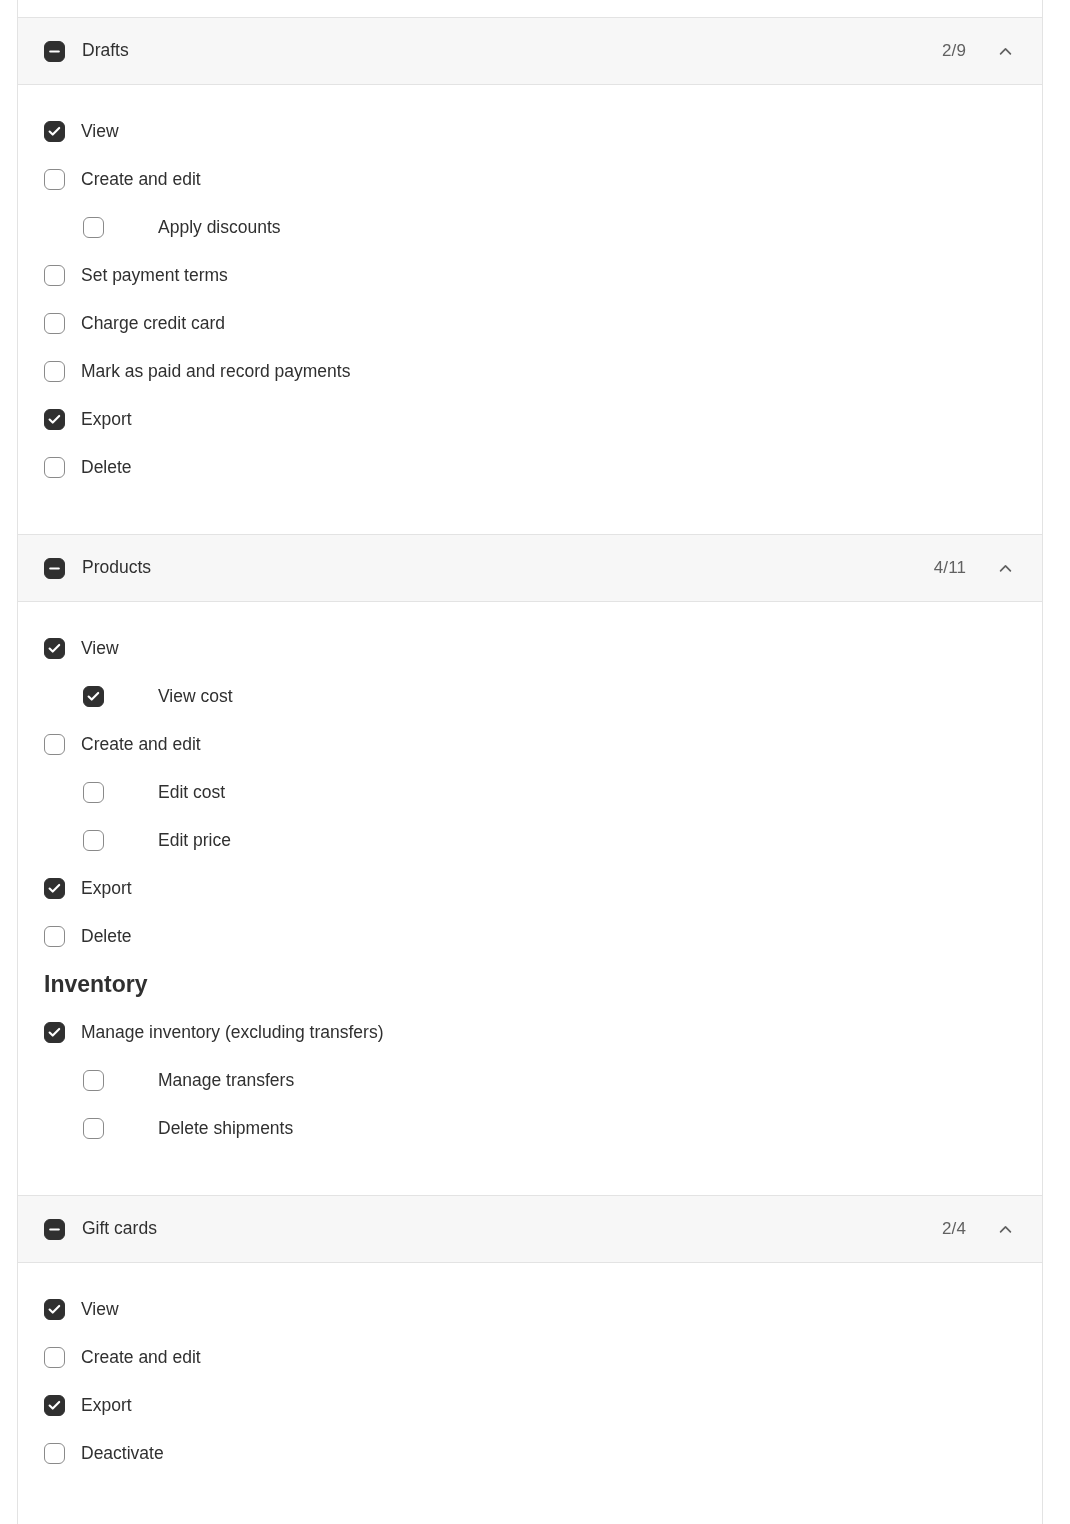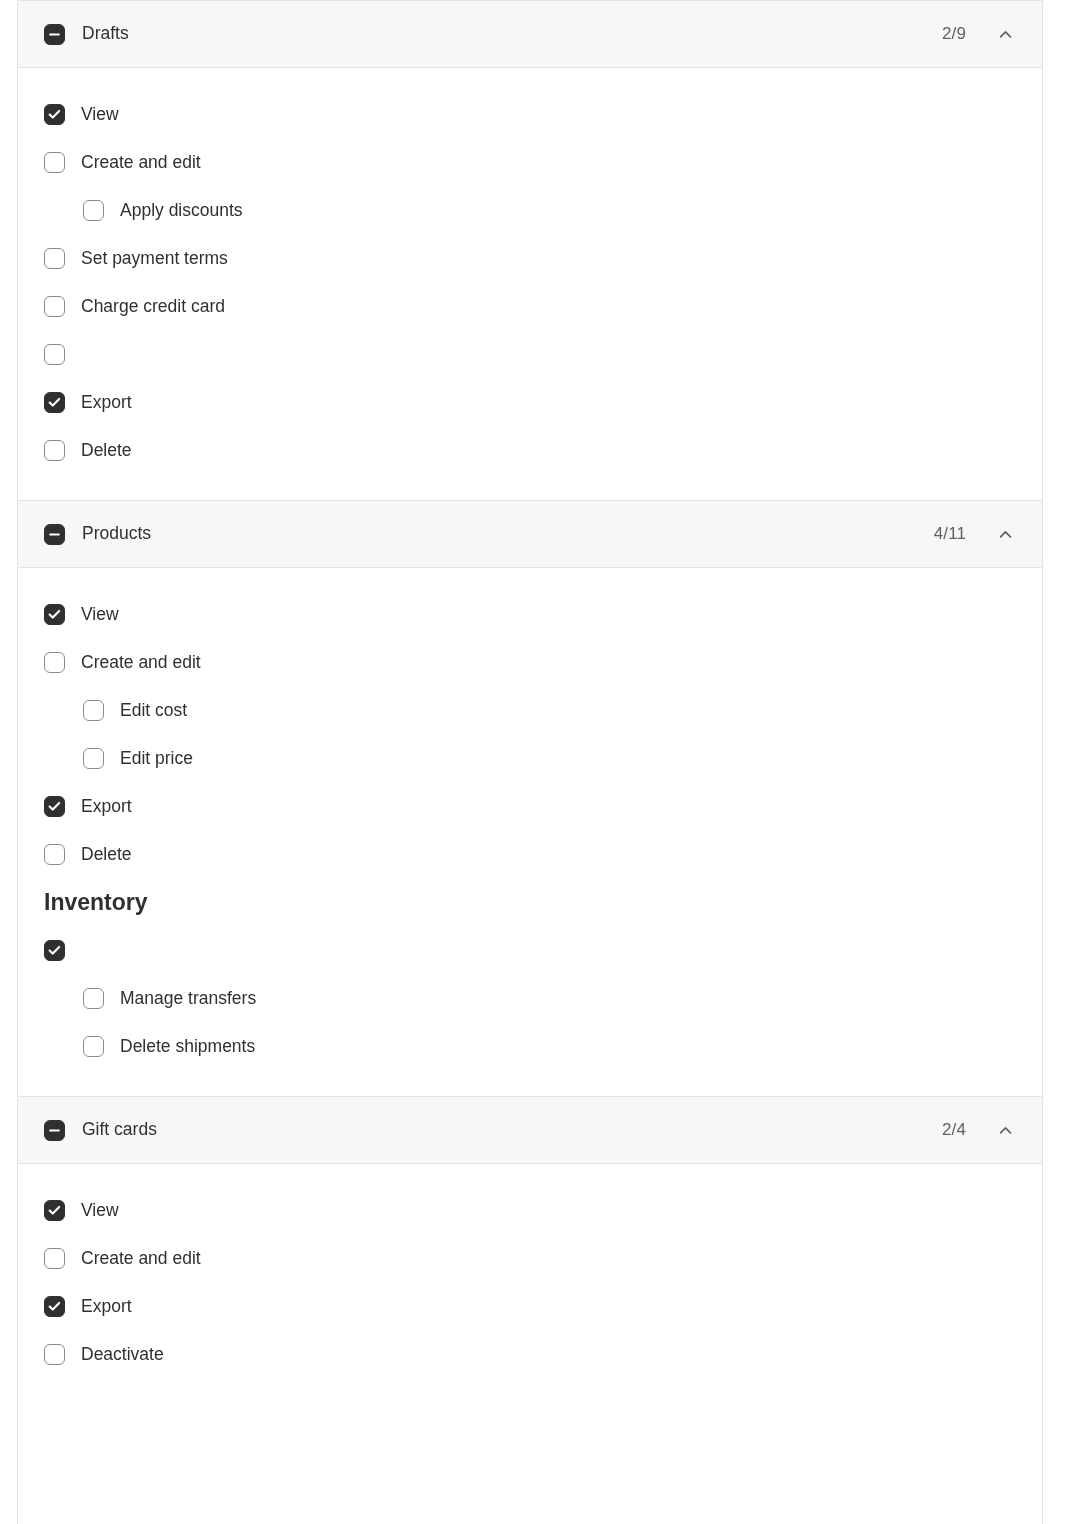--- a/index.html
+++ b/index.html
@@ -35,20 +35,21 @@
   .section-header {
     display: flex;
     align-items: center;
     height: 68px;
     padding: 0 24px 0 26px;
     background: #f7f7f7;
     border-top: 1px solid #e3e3e3;
     border-bottom: 1px solid #e3e3e3;
     cursor: pointer;
     user-select: none;
+    margin-top: 17px;
   }
   .section-header.first { border-top: 1px solid #e3e3e3; }
 
   .section-title {
     font-size: 17.5px;
     line-height: 1.35;
     color: #303030;
     font-weight: 400;
     margin-left: 17px;
     white-space: nowrap;
@@ -116,21 +117,21 @@
   .perm-label {
     font-size: 17.5px;
     line-height: 1.4;
     color: #303030;
     font-weight: 400;
     margin-left: 16px;
     white-space: nowrap;
   }
 
   
-  .perm-row.level-1 { padding-left: 39px; }
+  .perm-row.level-1 { padding-left: 39px; gap: 38px; }
 
   .group-label {
     font-size: 23px;
     line-height: 1.4;
     color: #303030;
     font-weight: 700;
     height: 48px;
     display: flex;
     align-items: center;
   }
@@ -175,20 +176,21 @@
         <div class="perm-row level-0">
           <span class="cbox" role="checkbox" aria-checked="false"></span>
           <span class="perm-label">Set payment terms</span>
         </div>
         <div class="perm-row level-0">
           <span class="cbox" role="checkbox" aria-checked="false"></span>
           <span class="perm-label">Charge credit card</span>
         </div>
         <div class="perm-row level-0">
           <span class="cbox" role="checkbox" aria-checked="false"></span>
+          <span class="perm-label">Mark as paid and record payments</span>
         </div>
         <div class="perm-row level-0">
           <span class="cbox checked" role="checkbox" aria-checked="true">
             <svg width="13" height="13" viewBox="0 0 13 13" aria-hidden="true">
               <path d="M1.6 6.6 L4.7 9.6 L11.2 2.9" fill="none" stroke="#ffffff" stroke-width="2.1" stroke-linecap="round" stroke-linejoin="round"></path>
             </svg>
           </span>
           <span class="perm-label">Export</span>
         </div>
         <div class="perm-row level-0">
@@ -213,20 +215,28 @@
       </div>
       <div class="section-body">
         <div class="perm-row level-0">
           <span class="cbox checked" role="checkbox" aria-checked="true">
             <svg width="13" height="13" viewBox="0 0 13 13" aria-hidden="true">
               <path d="M1.6 6.6 L4.7 9.6 L11.2 2.9" fill="none" stroke="#ffffff" stroke-width="2.1" stroke-linecap="round" stroke-linejoin="round"></path>
             </svg>
           </span>
           <span class="perm-label">View</span>
         </div>
+        <div class="perm-row level-1">
+          <span class="cbox checked" role="checkbox" aria-checked="true">
+            <svg width="13" height="13" viewBox="0 0 13 13" aria-hidden="true">
+              <path d="M1.6 6.6 L4.7 9.6 L11.2 2.9" fill="none" stroke="#ffffff" stroke-width="2.1" stroke-linecap="round" stroke-linejoin="round"></path>
+            </svg>
+          </span>
+          <span class="perm-label">View cost</span>
+        </div>
         <div class="perm-row level-0">
           <span class="cbox" role="checkbox" aria-checked="false"></span>
           <span class="perm-label">Create and edit</span>
         </div>
         <div class="perm-row level-1">
           <span class="cbox" role="checkbox" aria-checked="false"></span>
           <span class="perm-label">Edit cost</span>
         </div>
         <div class="perm-row level-1">
           <span class="cbox" role="checkbox" aria-checked="false"></span>
@@ -244,20 +254,21 @@
           <span class="cbox" role="checkbox" aria-checked="false"></span>
           <span class="perm-label">Delete</span>
         </div>
         <div class="group-label">Inventory</div>
         <div class="perm-row level-0">
           <span class="cbox checked" role="checkbox" aria-checked="true">
             <svg width="13" height="13" viewBox="0 0 13 13" aria-hidden="true">
               <path d="M1.6 6.6 L4.7 9.6 L11.2 2.9" fill="none" stroke="#ffffff" stroke-width="2.1" stroke-linecap="round" stroke-linejoin="round"></path>
             </svg>
           </span>
+          <span class="perm-label">Manage inventory (excluding transfers)</span>
         </div>
         <div class="perm-row level-1">
           <span class="cbox" role="checkbox" aria-checked="false"></span>
           <span class="perm-label">Manage transfers</span>
         </div>
         <div class="perm-row level-1">
           <span class="cbox" role="checkbox" aria-checked="false"></span>
           <span class="perm-label">Delete shipments</span>
         </div>
       </div>

